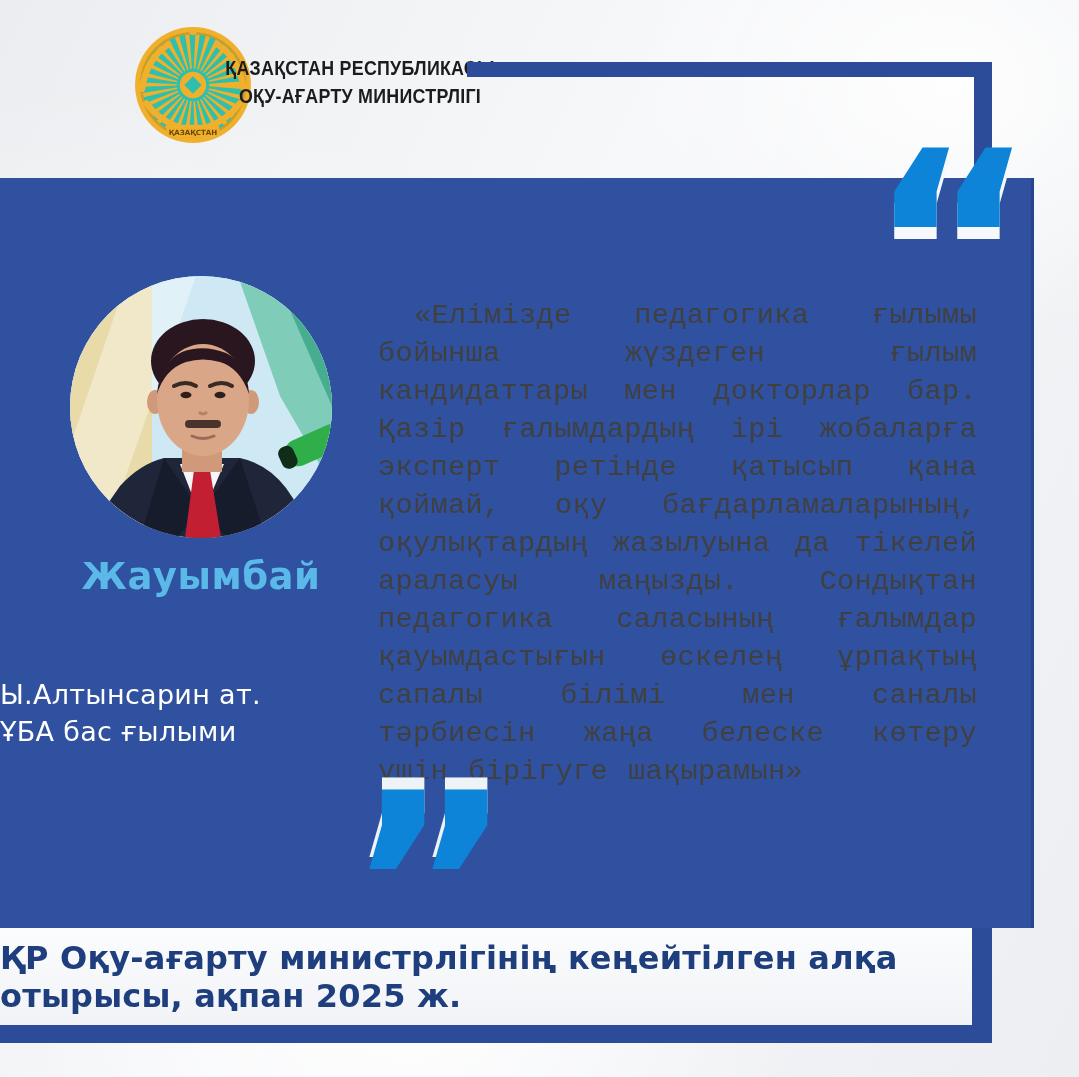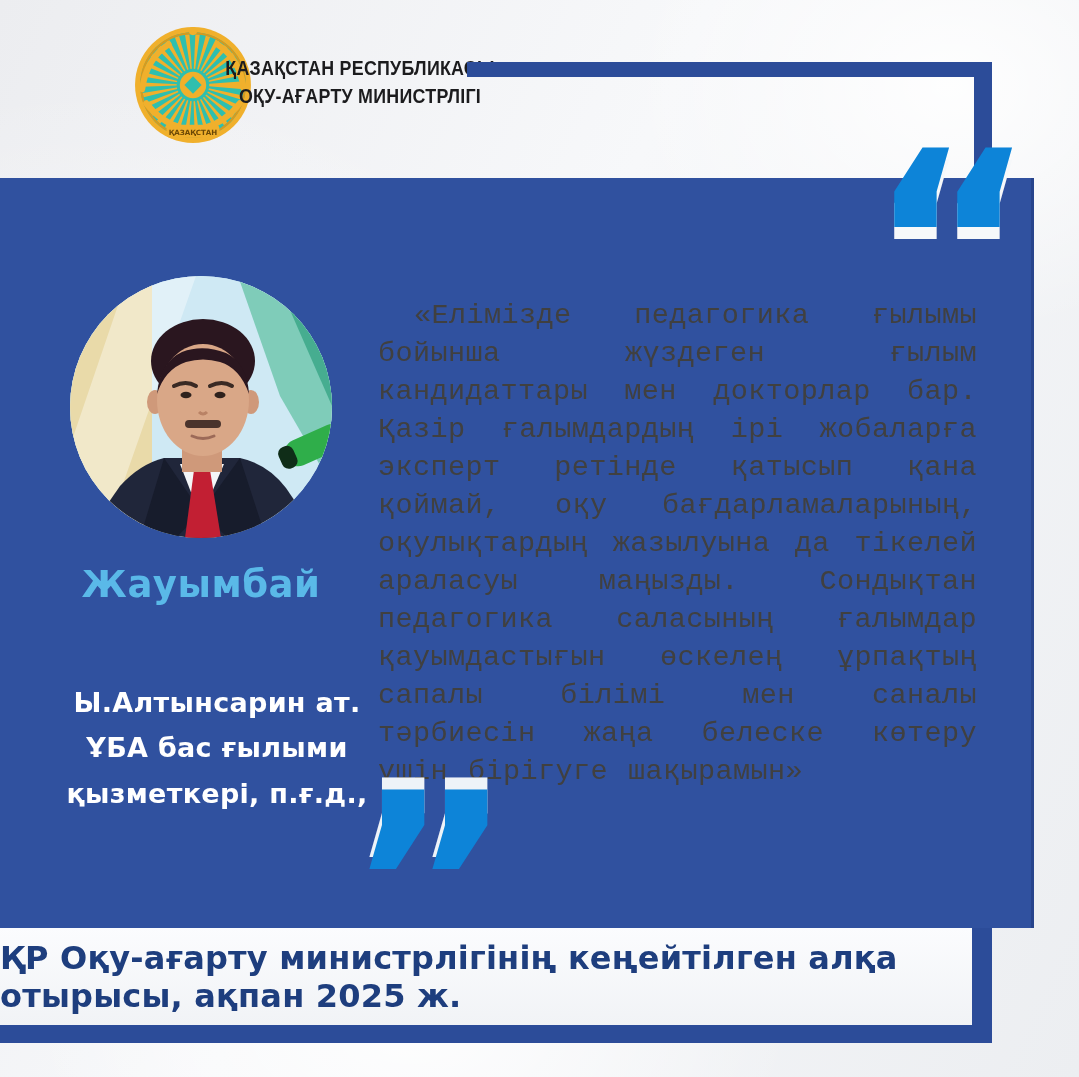--- a/index.html
+++ b/index.html
@@ -42,24 +42,24 @@
     position:absolute;left:70px;top:276px;width:262px;height:262px;
     border-radius:50%;overflow:hidden;background:#cfe9f4;
   }
   .photo svg{display:block;width:100%;height:100%;}
   
   .speaker-name{
     position:absolute;left:0;top:556px;width:402px;text-align:center;
     color:#5ab9e8;font-weight:bold;font-size:37px;line-height:1.12;letter-spacing:.5px;
   }
   .speaker-title{
-    position:absolute;left:0;top:676px;width:402px;text-align:center;
-    color:#ffffff;font-weight:bold;font-size:27px;line-height:1.38;letter-spacing:.3px;padding-left:16px;
+    position:absolute;left:0;top:676px;width:402px;text-align:left;
+    color:#ffffff;font-weight:normal;font-size:27px;line-height:1.38;letter-spacing:.3px;
   }
-  .speaker-name span,.speaker-title span{display:block;margin-top:8px;}
+  .speaker-name span,.speaker-title span{display:block;}
   
   .quote-text{
     position:absolute;left:378px;top:297px;width:599px;
     color:#404040;font-size:28.5px;line-height:38px;
     text-align:justify;text-indent:36px;letter-spacing:.4px;word-spacing:2.5px;font-family:Liberation Mono, monospace;
   }
   
   .quote-glyph{
     position:absolute;z-index:5;
     font-family:"DejaVu Sans",sans-serif;font-weight:bold;
@@ -153,21 +153,20 @@
     </g>
   </svg>
 </div>
 
 <div class="speaker-name">
   <span>Жауымбай</span>
 </div>
 <div class="speaker-title">
   <span>Ы.Алтынсарин ат.</span>
   <span>ҰБА бас ғылыми</span>
-  <span>қызметкері, п.ғ.д.,</span>
 </div>
 
 <div class="quote-text">«Елімізде педагогика ғылымы бойынша жүздеген ғылым кандидаттары мен докторлар бар. Қазір ғалымдардың ірі жобаларға эксперт ретінде қатысып қана қоймай, оқу бағдарламаларының, оқулықтардың жазылуына да тікелей араласуы маңызды. Сондықтан педагогика саласының ғалымдар қауымдастығын өскелең ұрпақтың сапалы білімі мен саналы тәрбиесін жаңа белеске көтеру үшін бірігуге шақырамын»</div>
 
 <div class="quote-glyph quote-glyph-bottom">”</div>
 
 <div class="caption-band">
   <div class="caption">ҚР Оқу-ағарту министрлігінің кеңейтілген алқа отырысы, ақпан 2025 ж.</div>
 </div>
 

